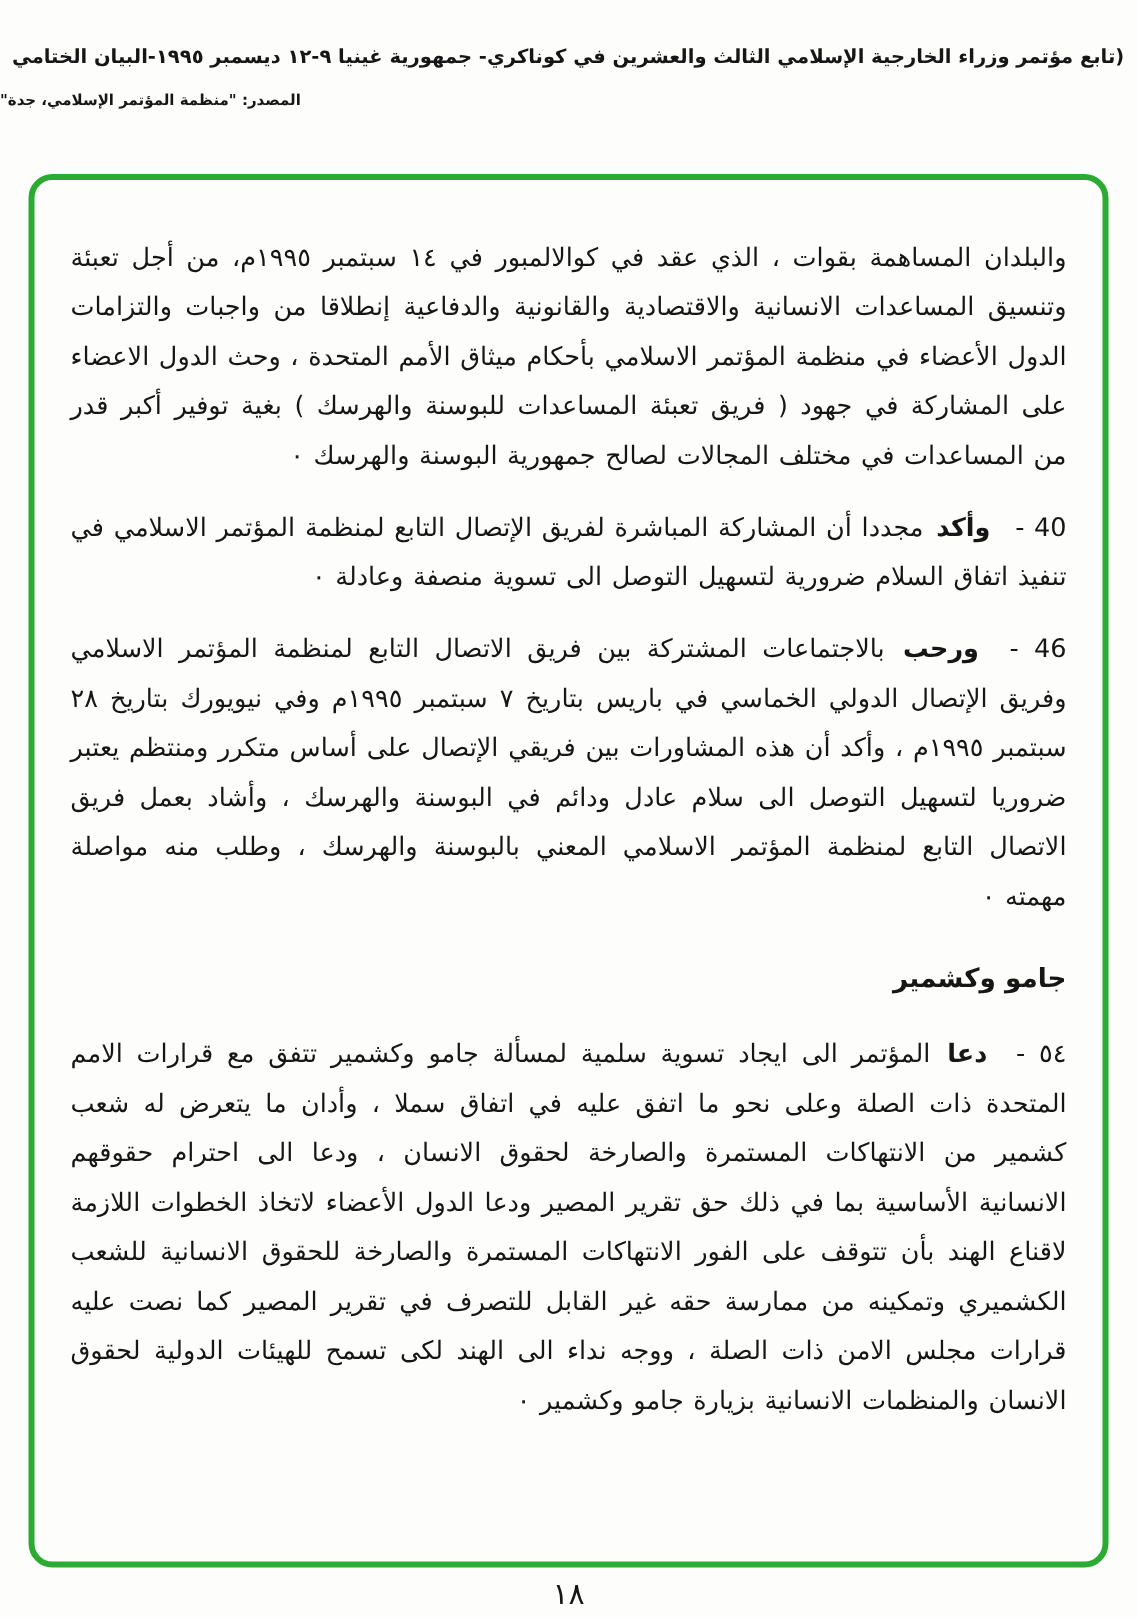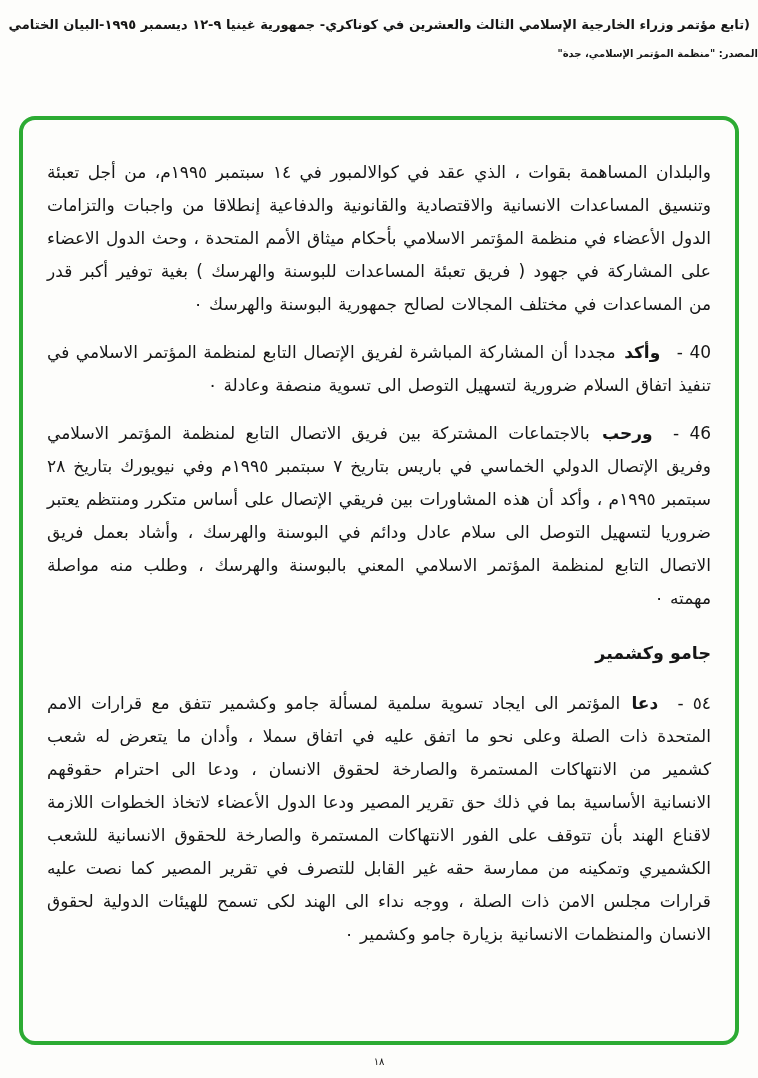--- a/index.html
+++ b/index.html
@@ -15,22 +15,22 @@
   }
   .page {
     position: relative;
     width: 758px;
     height: 1078px;
     background: var(--page-background, #fdfdfb);
     overflow: hidden;
   }
   .doc-header {
     direction: rtl;
-    text-align: right;
-    padding-top: 16px;
+    text-align: left;
+    padding-top: 30px;
   }
   .doc-header .line1 {
     font-weight: 700;
     font-size: 13px;
     line-height: 18px;
     padding: 0 8px;
   }
   .doc-header .line2 {
     font-weight: 700;
     font-size: 10px;
@@ -72,21 +72,21 @@
     margin: 28px 0 24px 0;
   }
   .page-footer {
     position: absolute;
     left: 0;
     right: 0;
     top: 1050px;
     text-align: center;
   }
   .page-number {
-    font-size: 10px;
+    font-size: 20px;
     letter-spacing: 2px;
   }
 </style>
 </head>
 <body>
 
 <div class="page">
 
   <header class="doc-header">
     <div class="line1">(تابع مؤتمر وزراء الخارجية الإسلامي الثالث والعشرين في كوناكري- جمهورية غينيا ٩-١٢ ديسمبر ١٩٩٥-البيان الختامي</div>

